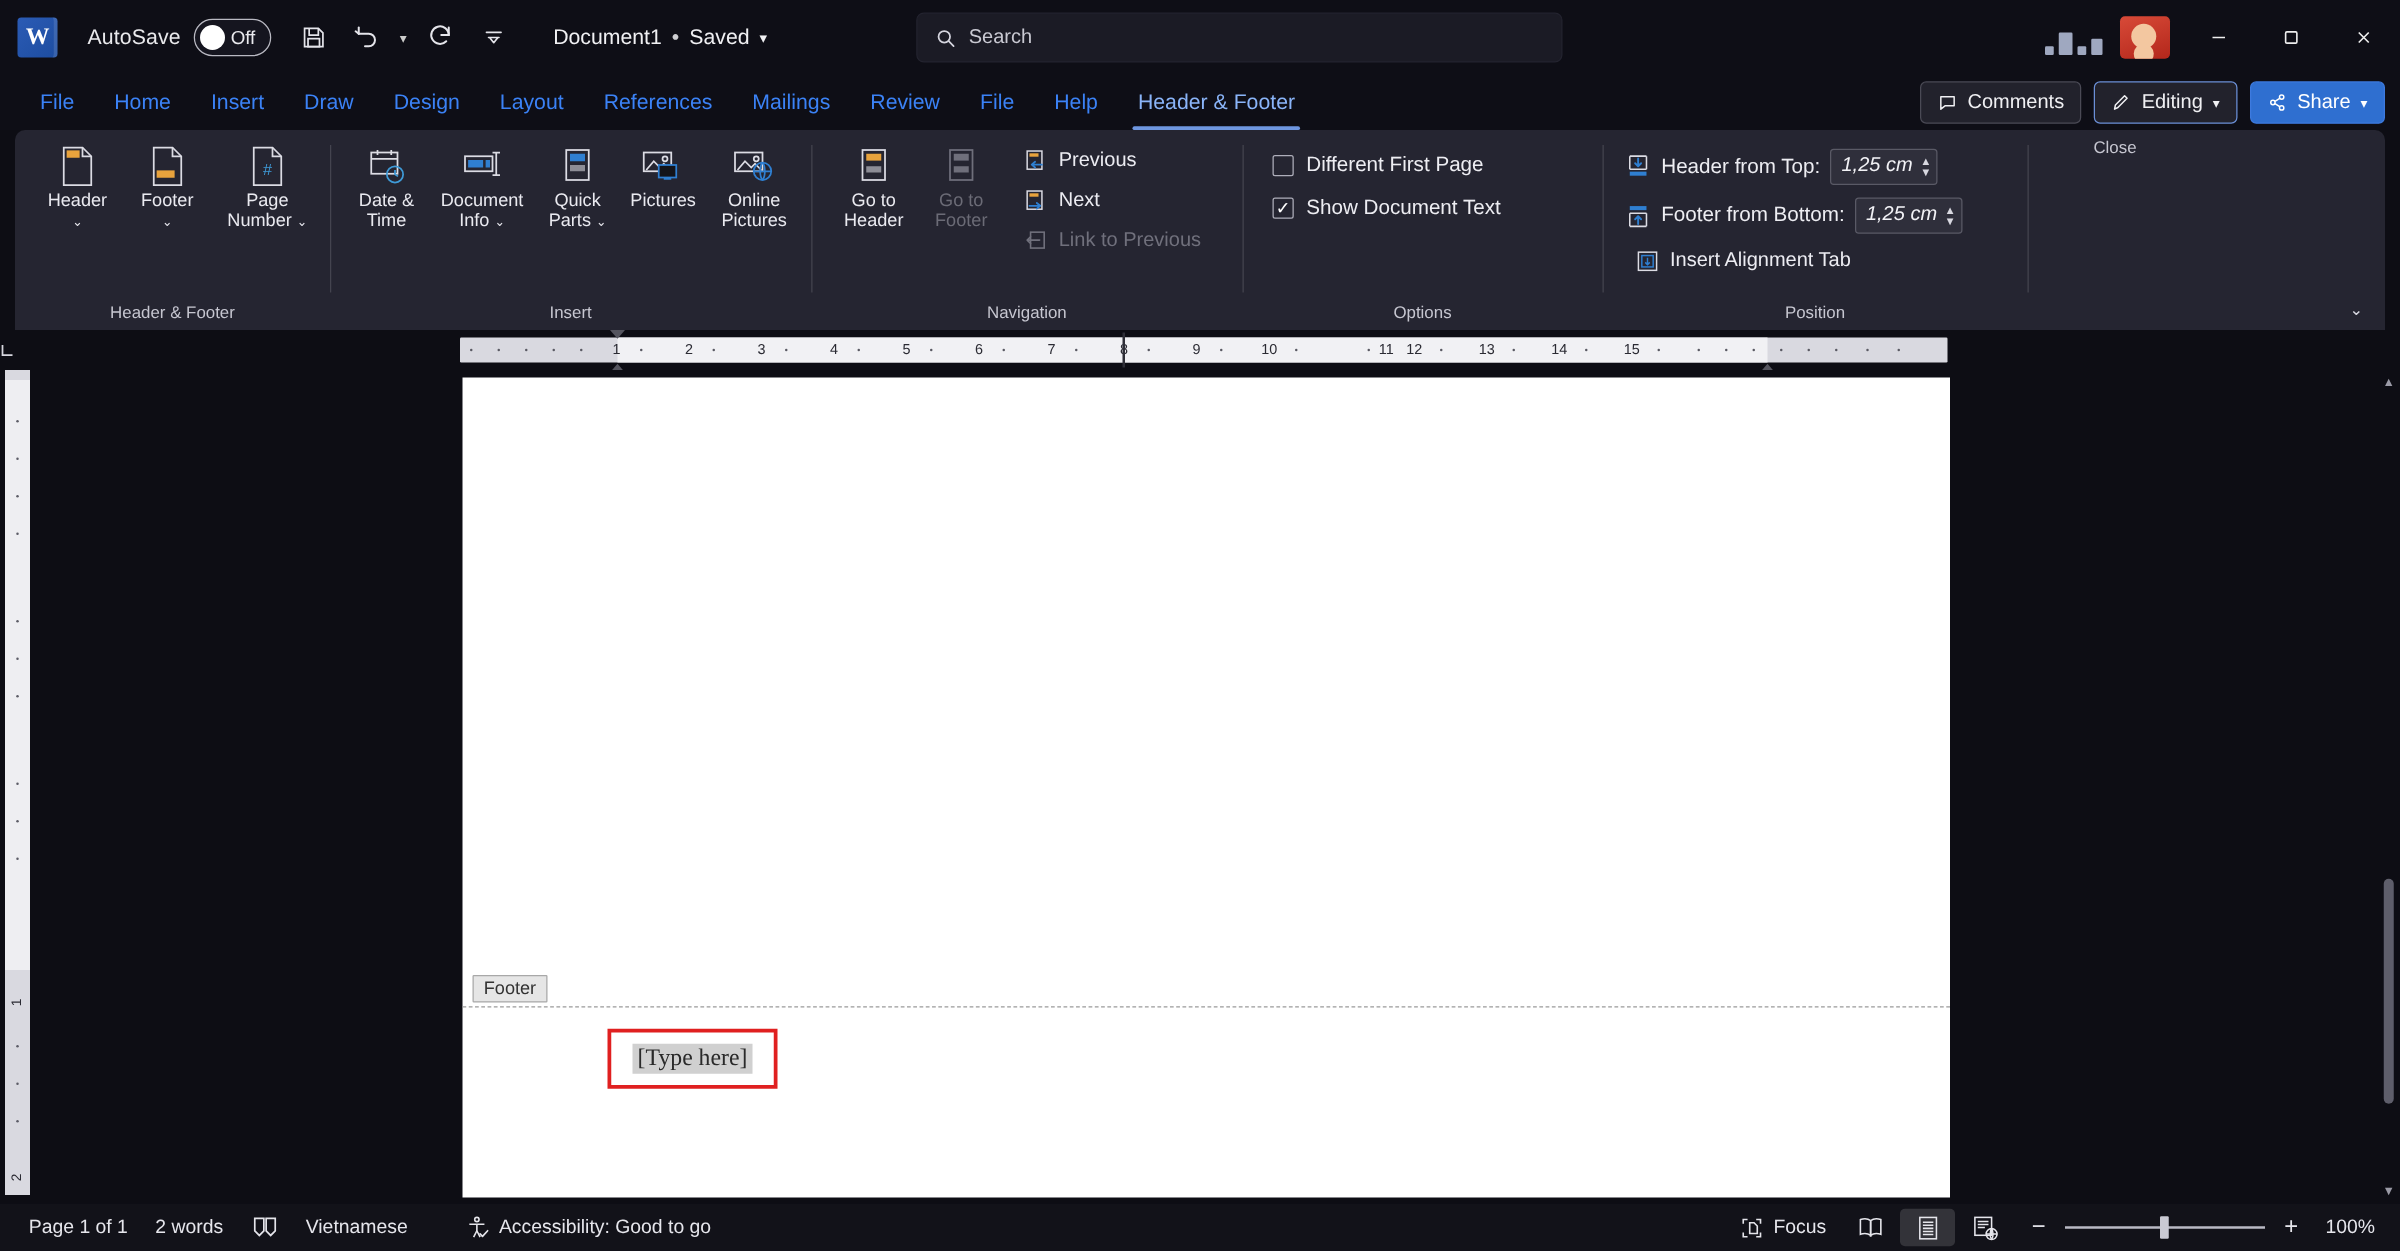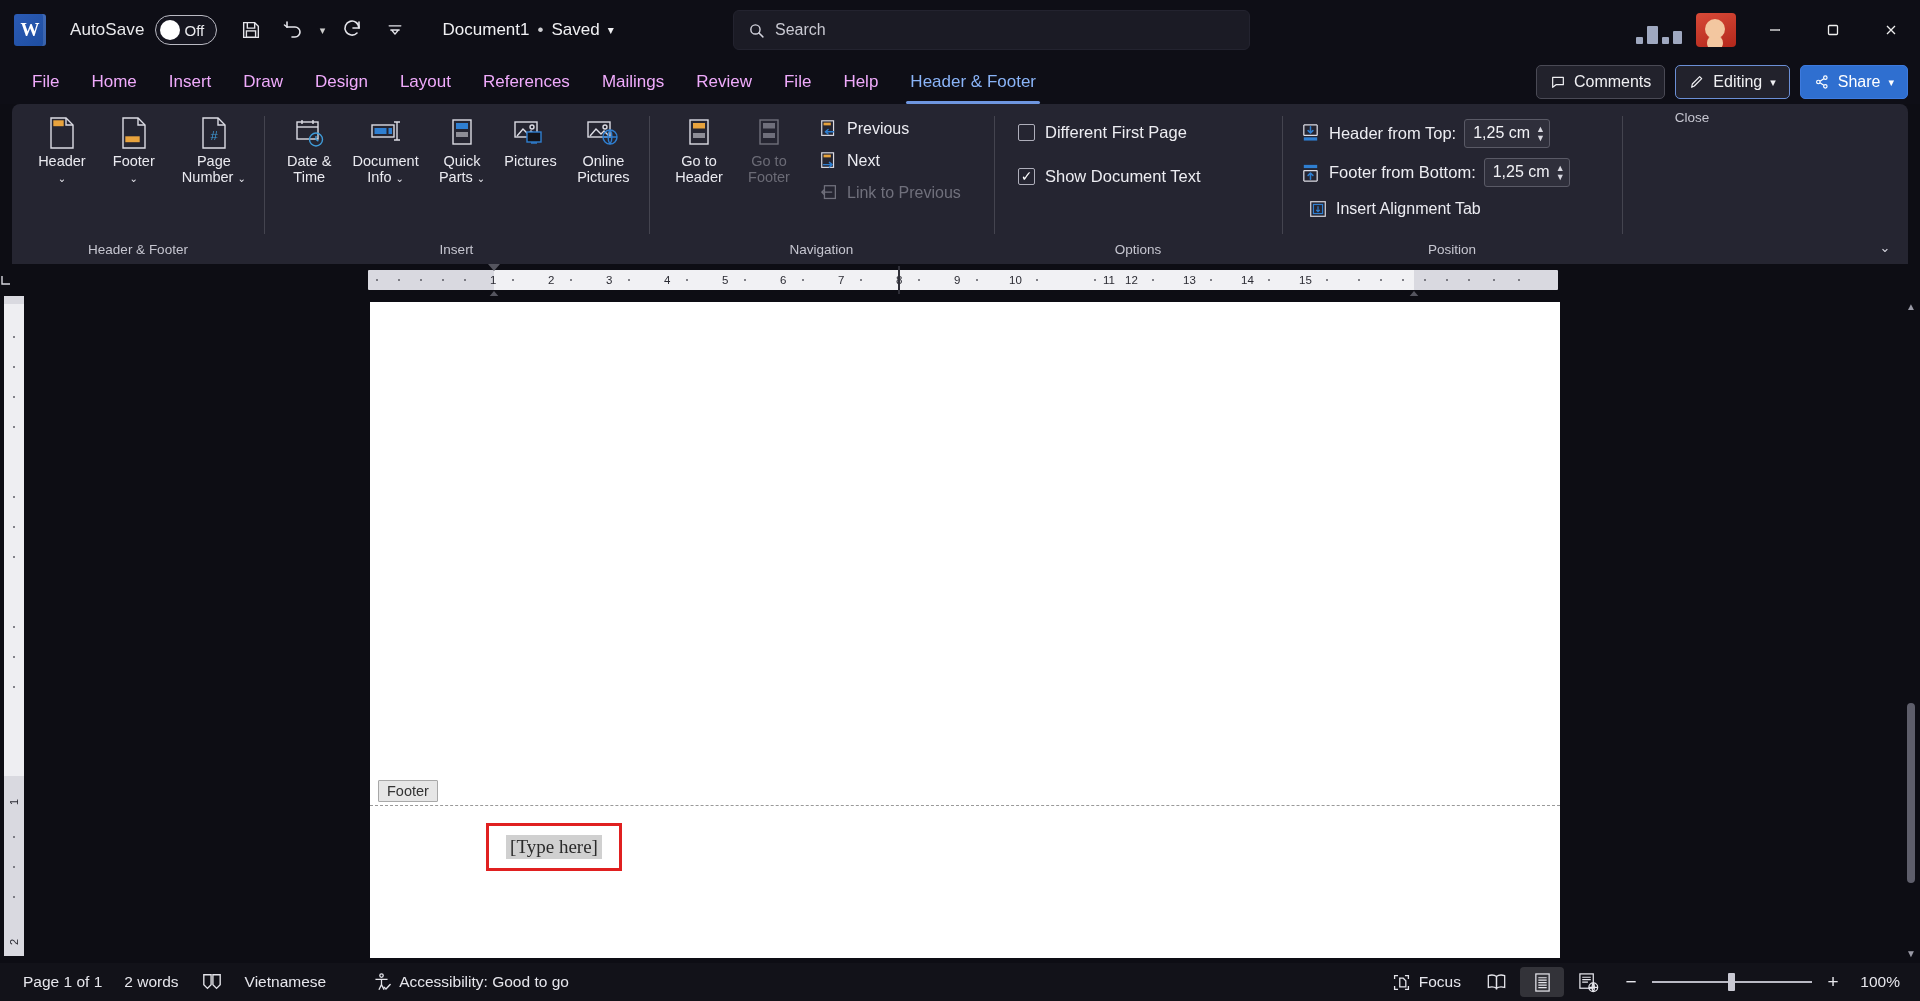--- a/index.html
+++ b/index.html
@@ -76,21 +76,21 @@
     background:#f3c7a0; box-shadow: 0 14px 0 -2px #f3c7a0;
   }
   .wbtn { width: 58px; height: 60px; display:flex;align-items:center;justify-content:center;cursor:pointer;color:#eee;}
 
   
   .tabstrip {
     height: 44px; flex: 0 0 44px; background: #0e0e16;
     display:flex; align-items:center; padding-left: 18px; position:relative;
   }
   .tab {
-    font-size: 17px; color: #f0abfc; padding: 5px 14px; margin-right: 4px;
+    font-size: 17px; color: #3b82f6; padding: 5px 14px; margin-right: 4px;
     cursor: pointer; border-radius: 4px; position:relative; white-space:nowrap;
   }
   .tab.active { color: #8ab4f8; }
   .tab.active::after {
     content:""; position:absolute; left: 10px; right: 10px; bottom: -7px;
     height: 3px; background: #6e96e0; border-radius: 2px;
   }
   .tabstrip-right { position:absolute; right: 12px; top:0; height:44px; display:flex; align-items:center; gap: 10px; }
   .pillbtn {
     height: 34px; border:1px solid #4a4a55; border-radius: 5px; background:#22222c;
@@ -129,21 +129,21 @@
   }
   .smallbtn.disabled { color:#70707c; cursor:default;}
 
   .chkrow { display:flex; align-items:center; gap:10px; height:32px; padding:0 6px; border-radius:4px; cursor:pointer; font-size:16.5px; color:#ededf2; white-space:nowrap;}
   .chkbox{ width:17px;height:17px;border:1.6px solid #aeaeba;border-radius:2px; display:flex;align-items:center;justify-content:center;flex:0 0 17px;}
   .chkbox.on::after{ content:"✓"; font-size:14px; color:#fff; line-height:1; }
 
   .posrow { display:flex; align-items:center; gap:8px; height:38px; font-size:16.5px; color:#ededf2; white-space:nowrap;}
   .spin {
     display:flex; align-items:center; background:#2f2f3b; border:1px solid #5a5a66; border-radius:3px;
-    height:29px; padding: 0 4px 0 8px; gap:6px; cursor:text;
+    height:29px; padding: 0 4px 0 8px; gap:6px; cursor:text;font-style:italic;
   }
   .spin .val{ font-size:16px; color:#f2f2f6; }
   .spin .arrows{ display:flex; flex-direction:column; gap:1px; color:#d8d8e0; font-size:9px; line-height:8px; cursor:pointer;}
 
   .closebtn {
     width: 120px; display:flex; flex-direction:column; align-items:center; gap:5px; padding:8px 4px; cursor:pointer; border-radius:4px;
   }
   .closebtn .lbl { font-size:15px; text-align:center; line-height:18px; color:#ececf2;}
 
   .ribbon-collapse {
@@ -505,21 +505,21 @@
               </svg>
             </span>
             <span>Link to Previous</span>
           </div>
         </div>
       </div>
       <div class="rgroup-title">Navigation</div>
     </div>
 
     <div class="rgroup" style="width:288px">
-      <div class="rgroup-body" style="flex-direction:column;padding-top:6px;padding-left:18px;gap:12px">
+      <div class="rgroup-body" style="flex-direction:column;padding-top:6px;padding-left:18px;gap:2px">
         <div class="chkrow">
           <div class="chkbox"></div>
           <span>Different First Page</span>
         </div>
         <div class="chkrow">
           <div class="chkbox on"></div>
           <span>Show Document Text</span>
         </div>
       </div>
       <div class="rgroup-title">Options</div>

